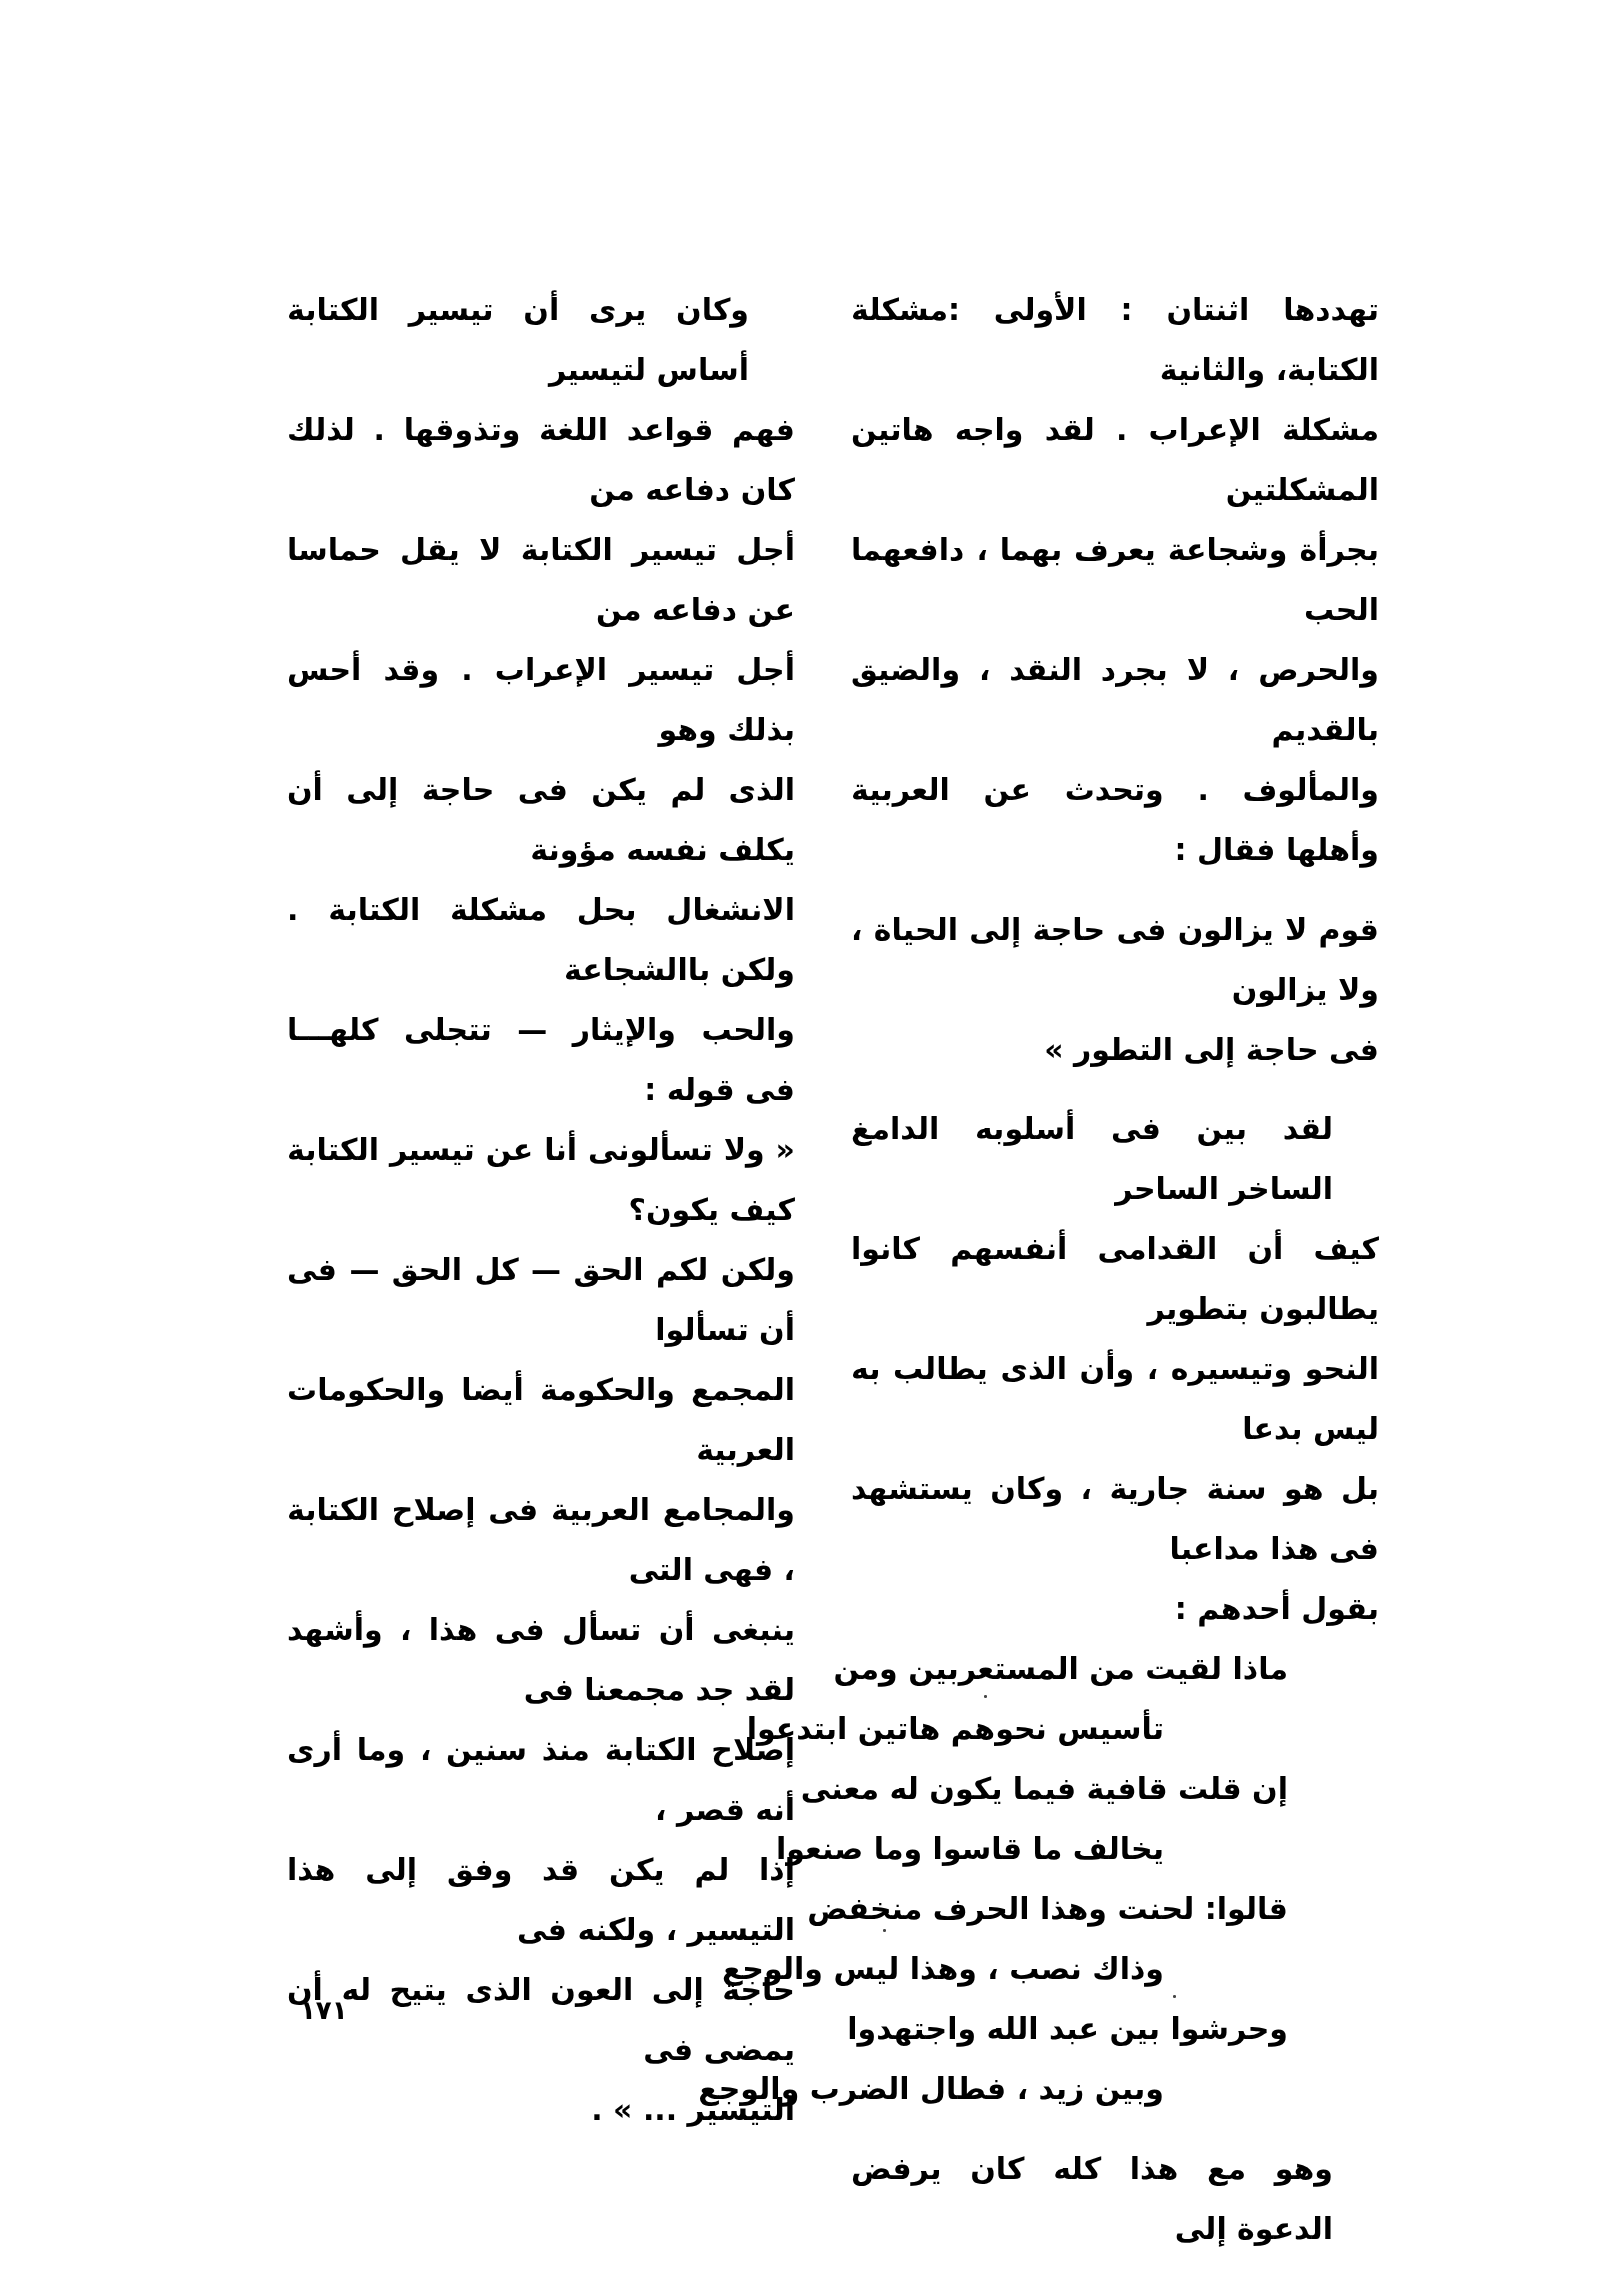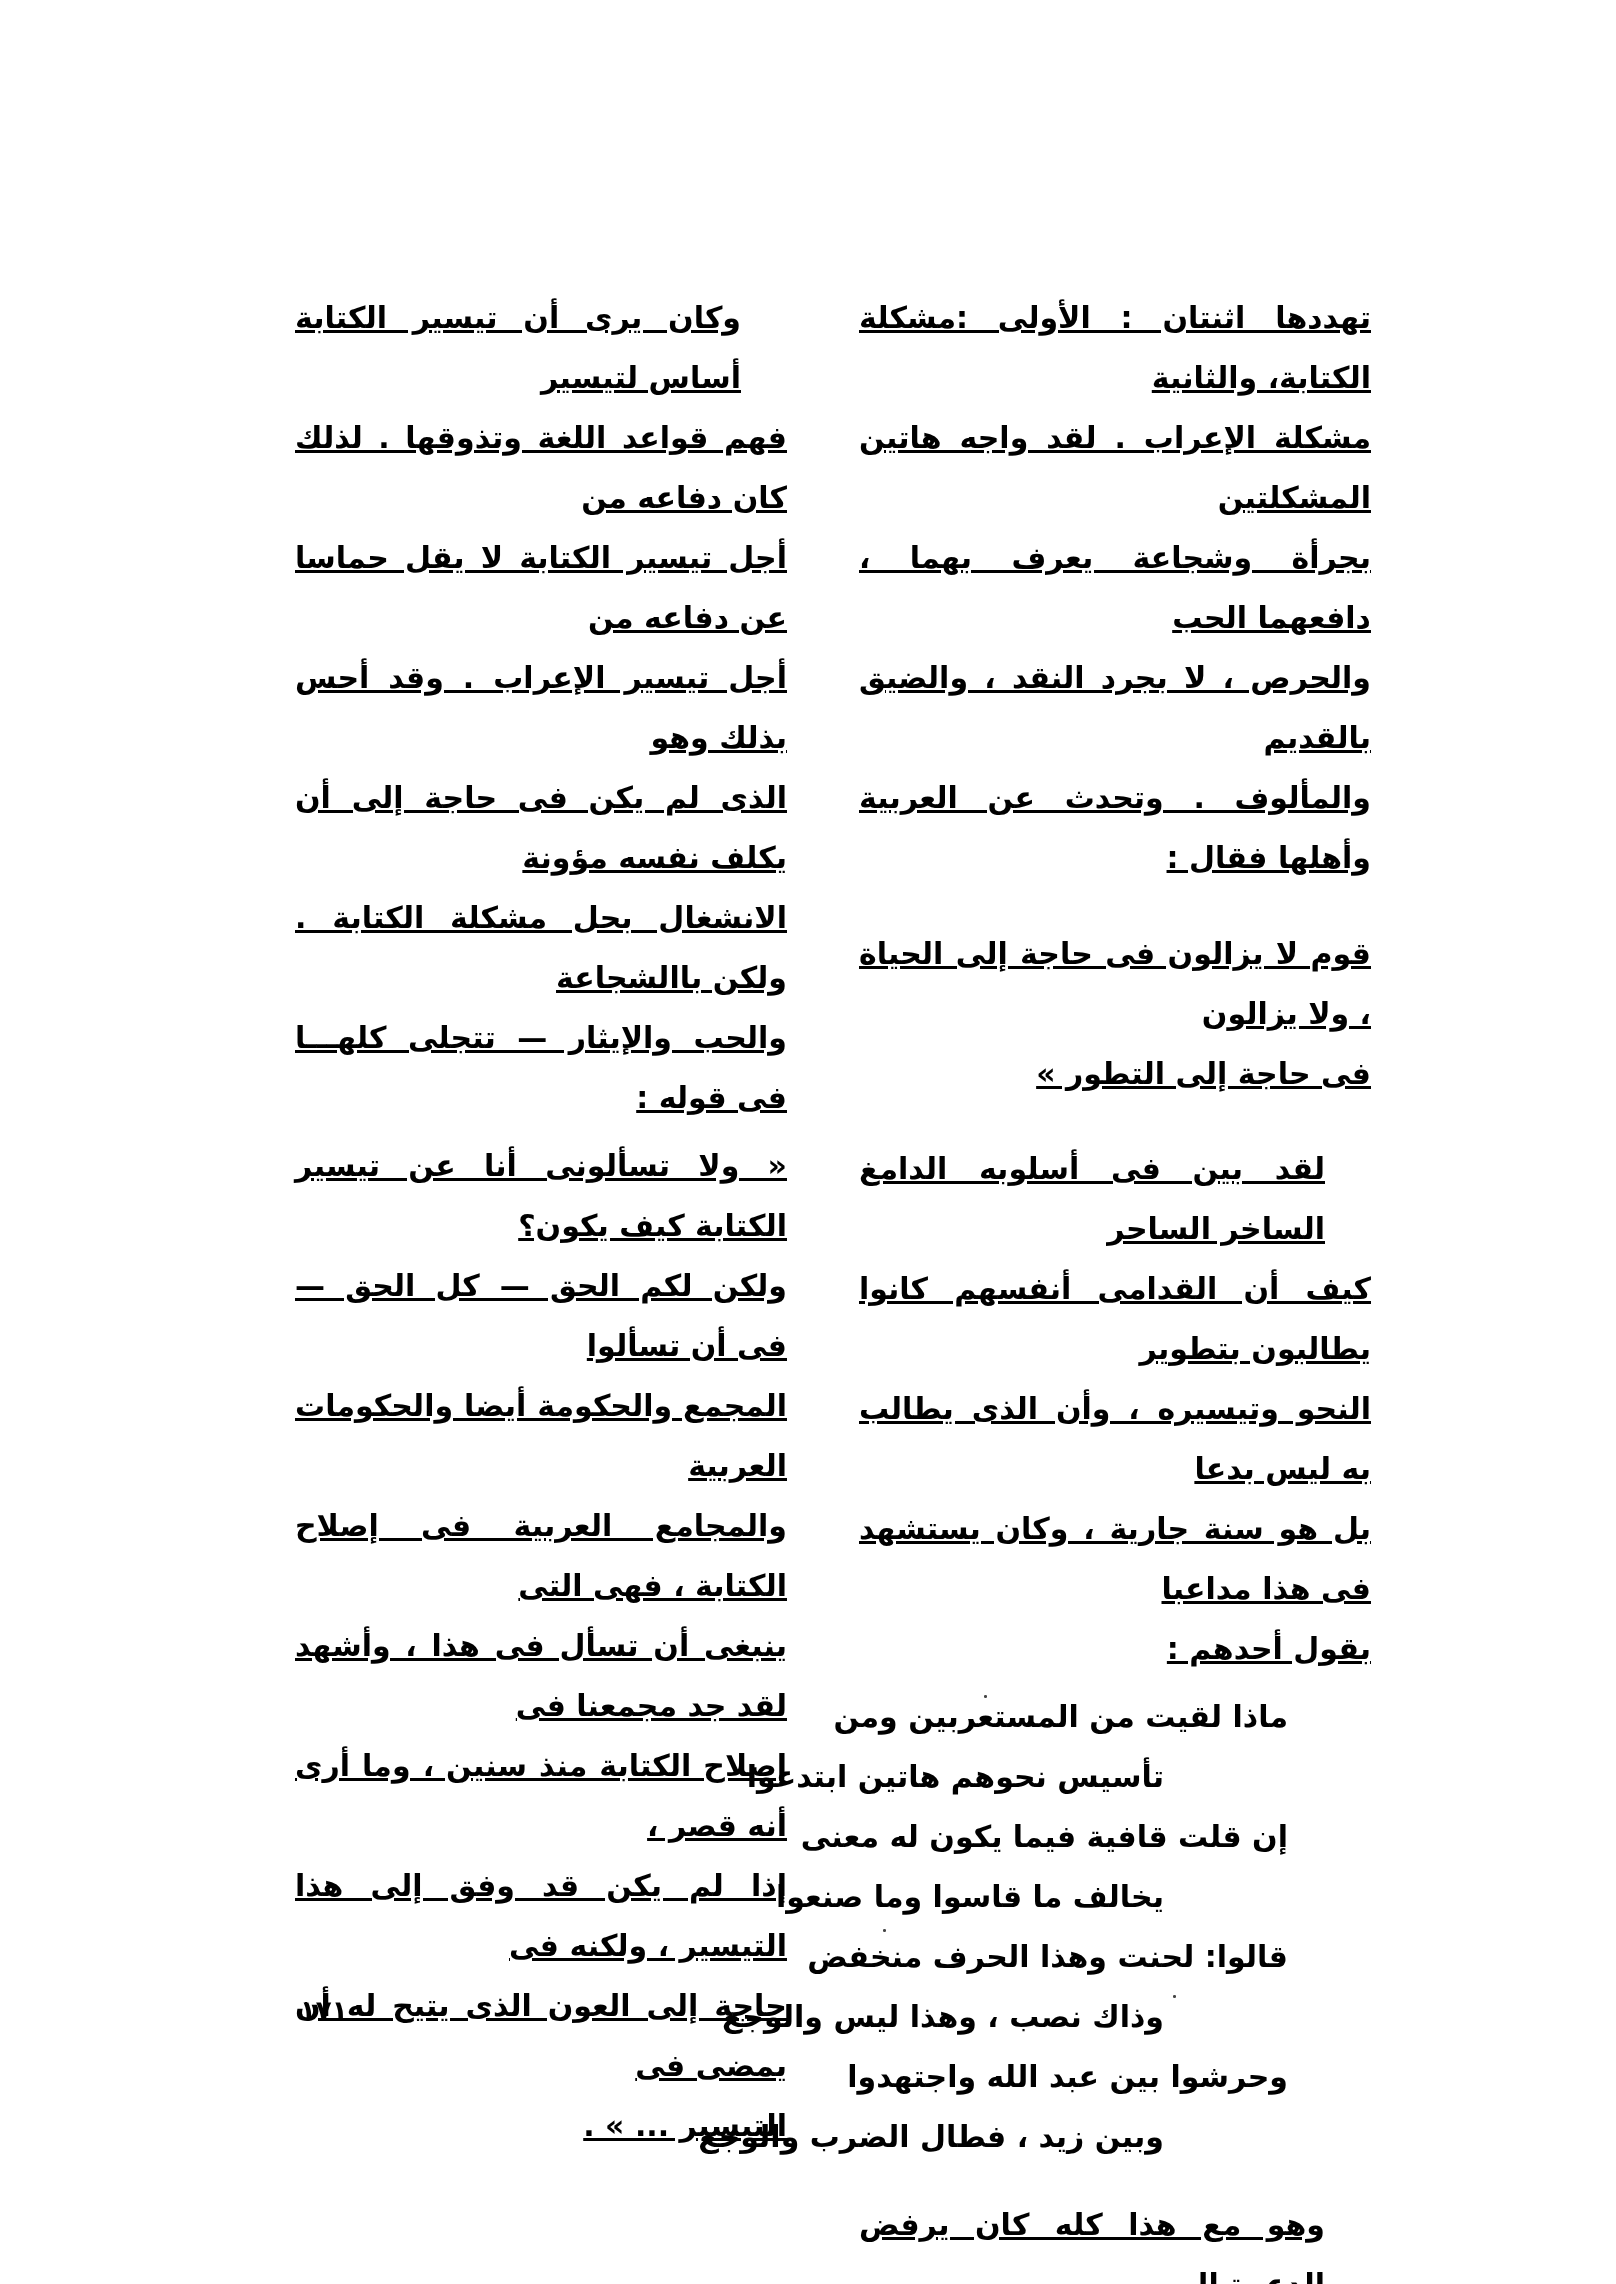--- a/index.html
+++ b/index.html
@@ -32,22 +32,21 @@
     }
     .col-right {
       left: 851px;
       width: 528px;
     }
     .col-left {
       left: 287px;
       width: 508px;
     }
     .para {
-      margin: 8px;
-      text-decoration: underline;
+      margin: 0;
     }
     .gap-sm { height: 19.6px; }
     .gap-md { height: 39px; }
     .quote-line { margin: 0; }
     .verse {
       margin: 0;
       white-space: nowrap;
       text-align: center;
       text-align-last: right;
     }

